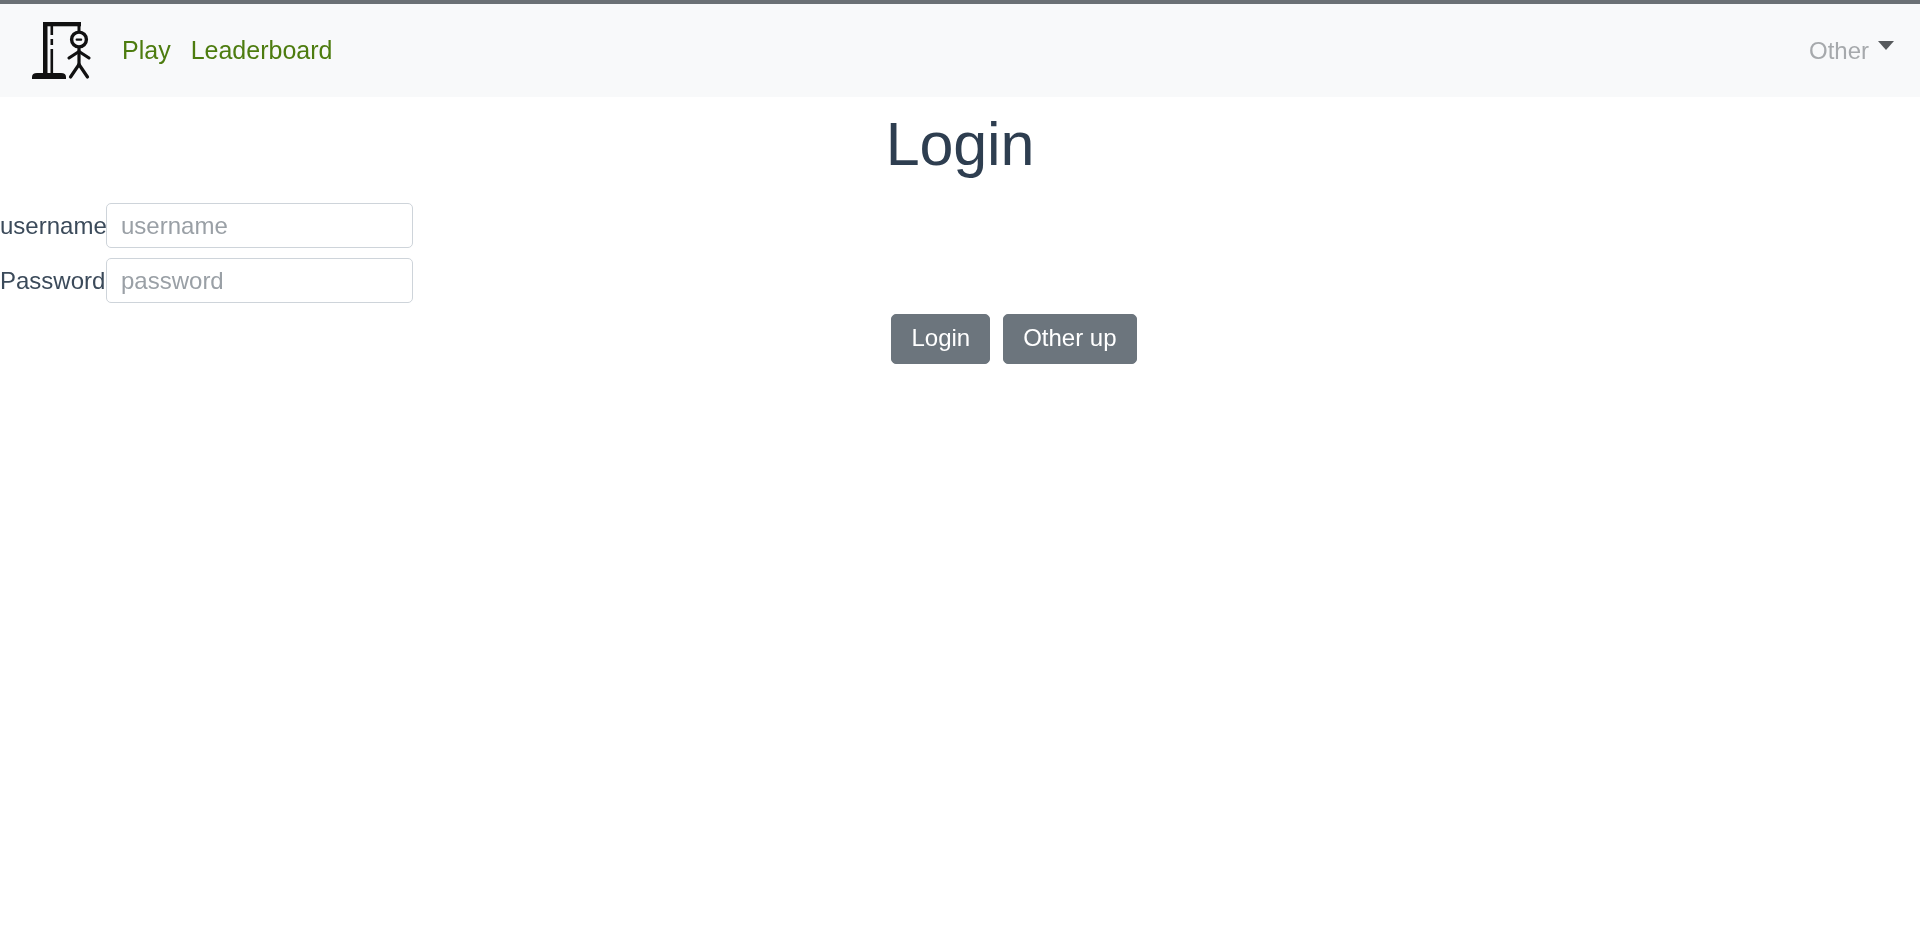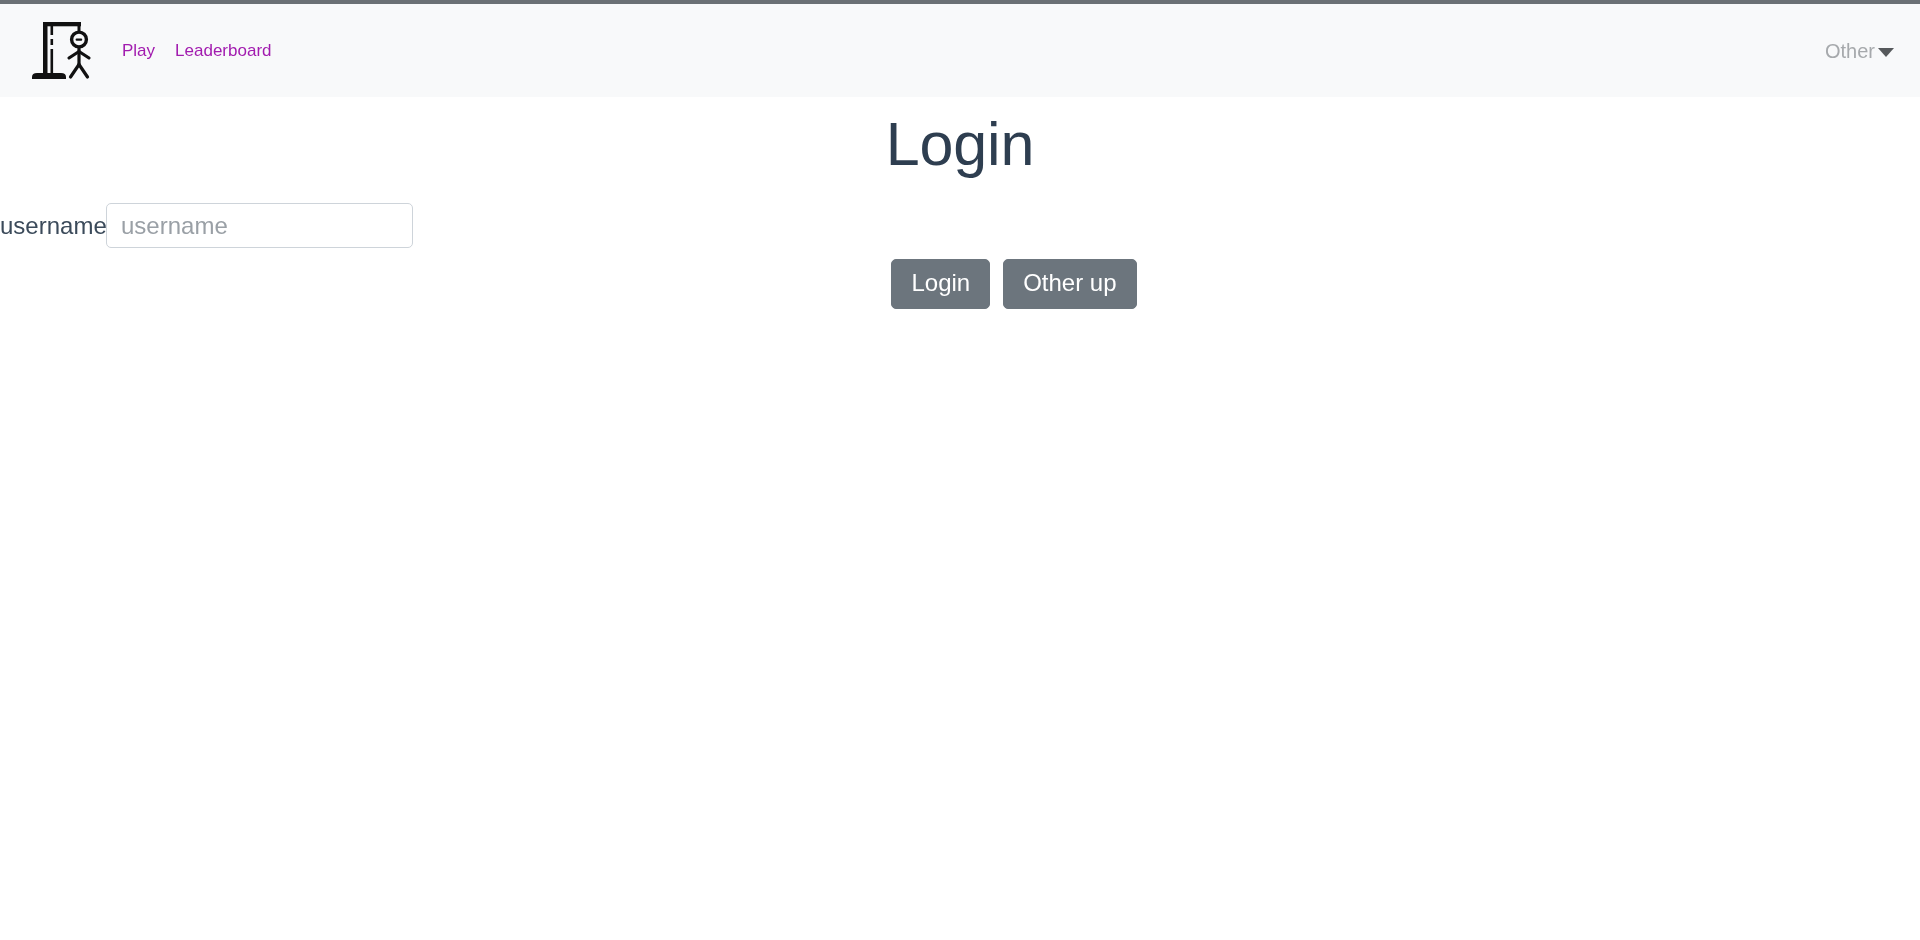--- a/index.html
+++ b/index.html
@@ -48,39 +48,38 @@
     display: flex;
     align-items: center;
     gap: 0;
     margin-left: 26px;
     list-style: none;
     padding: 0;
   }
   .nav-links li { display: block; }
   .nav-link {
     display: block;
-    font-size: 17px;
-    line-height: 1;
-    color: #a21caf;
+    font-size: 25px;
+    line-height: 1;
+    color: #4d7c0f;
     text-decoration: none;
     padding: 10px 20px;
     white-space: nowrap;
   }
   .nav-link:first-child { padding-left: 0; }
 
   .nav-right {
     margin-left: auto;
     display: flex;
     align-items: center;
   }
   .nav-dropdown {
     display: inline-flex;
-    align-items: center;
-    gap: 3px;
-    font-size: 20px;
+    gap: 9px;
+    font-size: 24px;
     line-height: 1;
     color: #a6a9ac;
     text-decoration: none;
     padding: 10px 0 10px 12px;
     white-space: nowrap;
   }
   .caret {
     width: 0;
     height: 0;
     border-left: 8px solid transparent;
@@ -225,20 +224,24 @@
 
   <h1 class="page-title">Login</h1>
 
   <form class="form-area">
 
     <div class="form-row">
       <label class="form-label" for="f-username">username</label>
       <input id="f-username" class="form-input" type="text" placeholder="username" style="">
     </div>
 
+    <div class="form-row">
+      <label class="form-label" for="f-password">Password</label>
+      <input id="f-password" class="form-input" type="text" placeholder="password" style="">
+    </div>
 
     <div class="button-row">
       <button type="submit" class="btn">Login</button>
       <button type="button" class="btn">Other up</button>
     </div>
 
   </form>
 
 </main>
 

